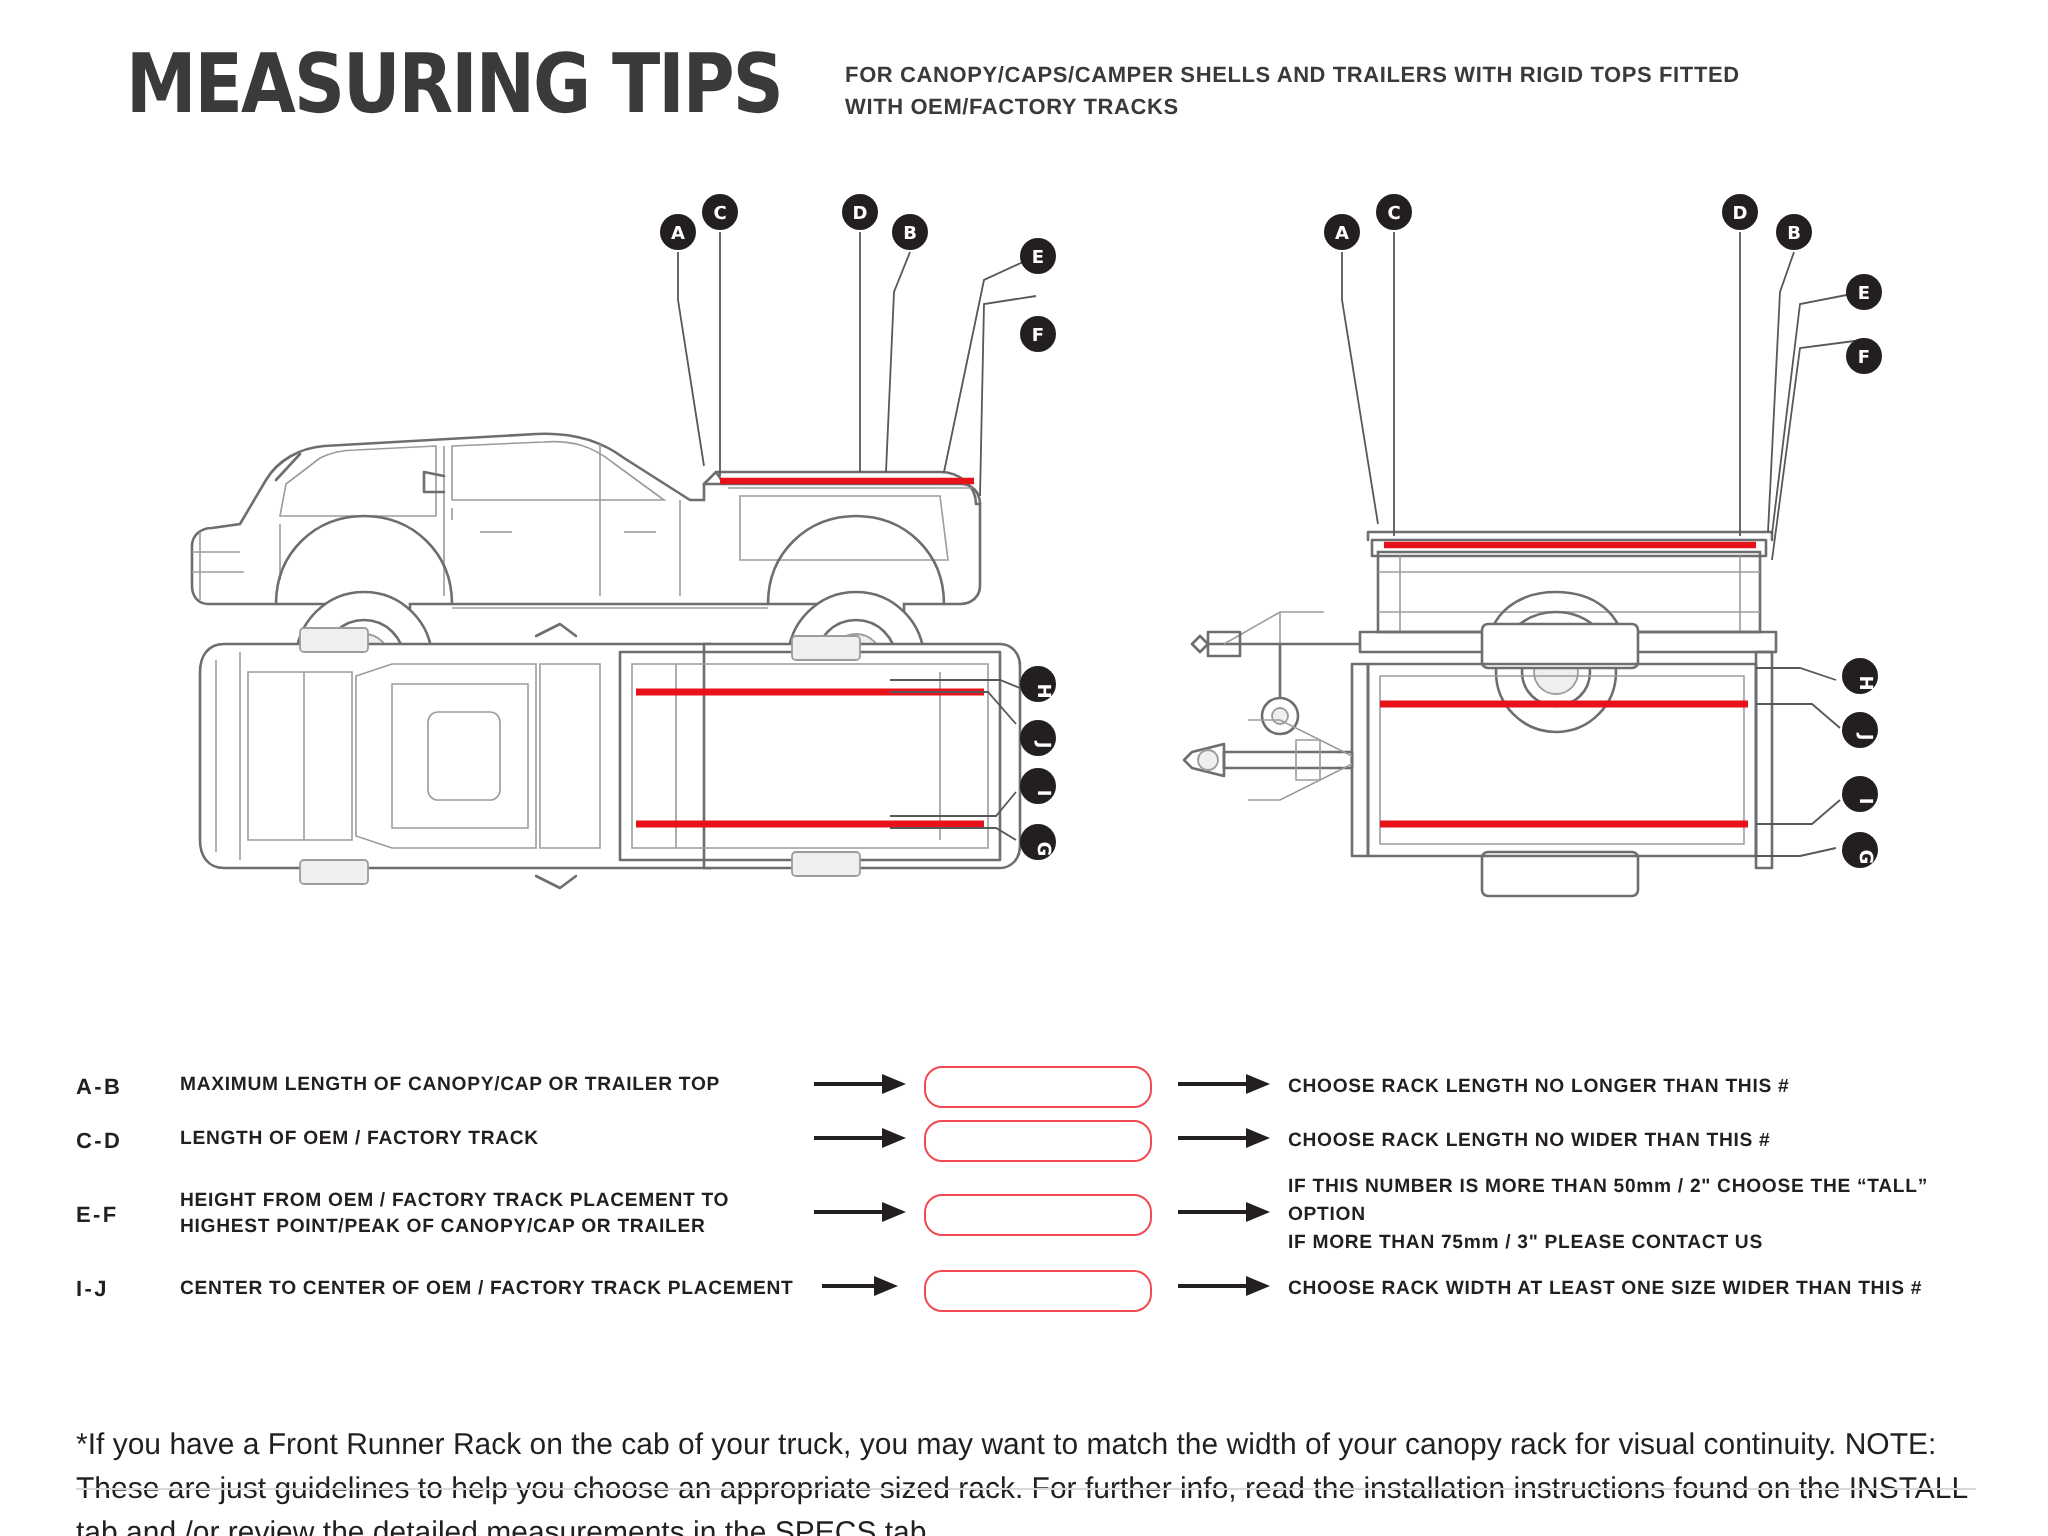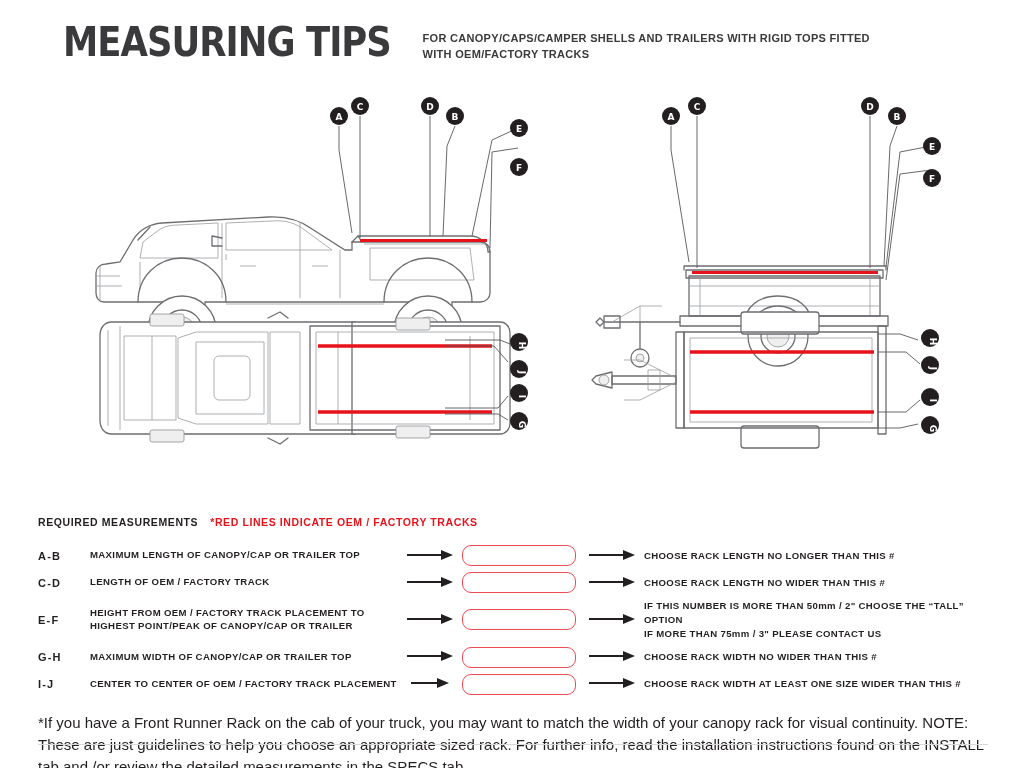--- a/index.html
+++ b/index.html
@@ -355,24 +355,20 @@
         <g>
             <circle class="bub" cx="930" cy="335" r="9"></circle>
             <text class="bubtxt" x="930" y="338.5" transform="rotate(90 930 338.5)">G</text>
           </g>
       </g>
 
     </svg>
   </div>
 
   <div class="meas">
-    <div class="meas-head">
-      <span class="req">REQUIRED MEASUREMENTS</span>
-      <span class="red">*RED LINES INDICATE OEM / FACTORY TRACKS</span>
-    </div>
 
     <table class="rows">
       <tbody>
 
         <tr>
           <td class="code">A-B</td>
           <td class="desc">MAXIMUM  LENGTH OF CANOPY/CAP OR TRAILER TOP</td>
           <td class="arrowcell">
             <svg class="arrow" width="48" height="12" viewBox="0 0 48 12">
               <path d="M0,5 L34,5 L34,1 L46,6 L34,11 L34,7 L0,7 Z" fill="#231f20"></path>
@@ -427,40 +423,20 @@
             <svg class="arrow" width="48" height="12" viewBox="0 0 48 12">
               <path d="M0,5 L34,5 L34,1 L46,6 L34,11 L34,7 L0,7 Z" fill="#231f20"></path>
             </svg>
           </td>
           <td class="result">
             <div>IF THIS NUMBER IS MORE THAN 50mm / 2" CHOOSE THE “TALL” OPTION</div>
             <div>IF MORE THAN 75mm / 3" PLEASE CONTACT US</div>
           </td>
         </tr>
 
-        <tr>
-          <td class="code">G-H</td>
-          <td class="desc">MAXIMUM  WIDTH OF CANOPY/CAP OR TRAILER TOP</td>
-          <td class="arrowcell">
-            <svg class="arrow" width="48" height="12" viewBox="0 0 48 12">
-              <path d="M0,5 L34,5 L34,1 L46,6 L34,11 L34,7 L0,7 Z" fill="#231f20"></path>
-            </svg>
-          </td>
-          <td class="fieldcell">
-            <input class="field" type="text" value="" placeholder="" style="">
-          </td>
-          <td class="arrowcell2">
-            <svg class="arrow" width="48" height="12" viewBox="0 0 48 12">
-              <path d="M0,5 L34,5 L34,1 L46,6 L34,11 L34,7 L0,7 Z" fill="#231f20"></path>
-            </svg>
-          </td>
-          <td class="result">
-            <div>CHOOSE RACK WIDTH NO WIDER THAN THIS #</div>
-          </td>
-        </tr>
 
         <tr>
           <td class="code">I-J</td>
           <td class="desc">CENTER TO CENTER OF OEM / FACTORY TRACK PLACEMENT</td>
           <td class="arrowcell">
             <svg class="arrow" width="40" height="12" viewBox="0 0 40 12">
               <path d="M0,5 L26,5 L26,1 L38,6 L26,11 L26,7 L0,7 Z" fill="#231f20"></path>
             </svg>
           </td>
           <td class="fieldcell">

